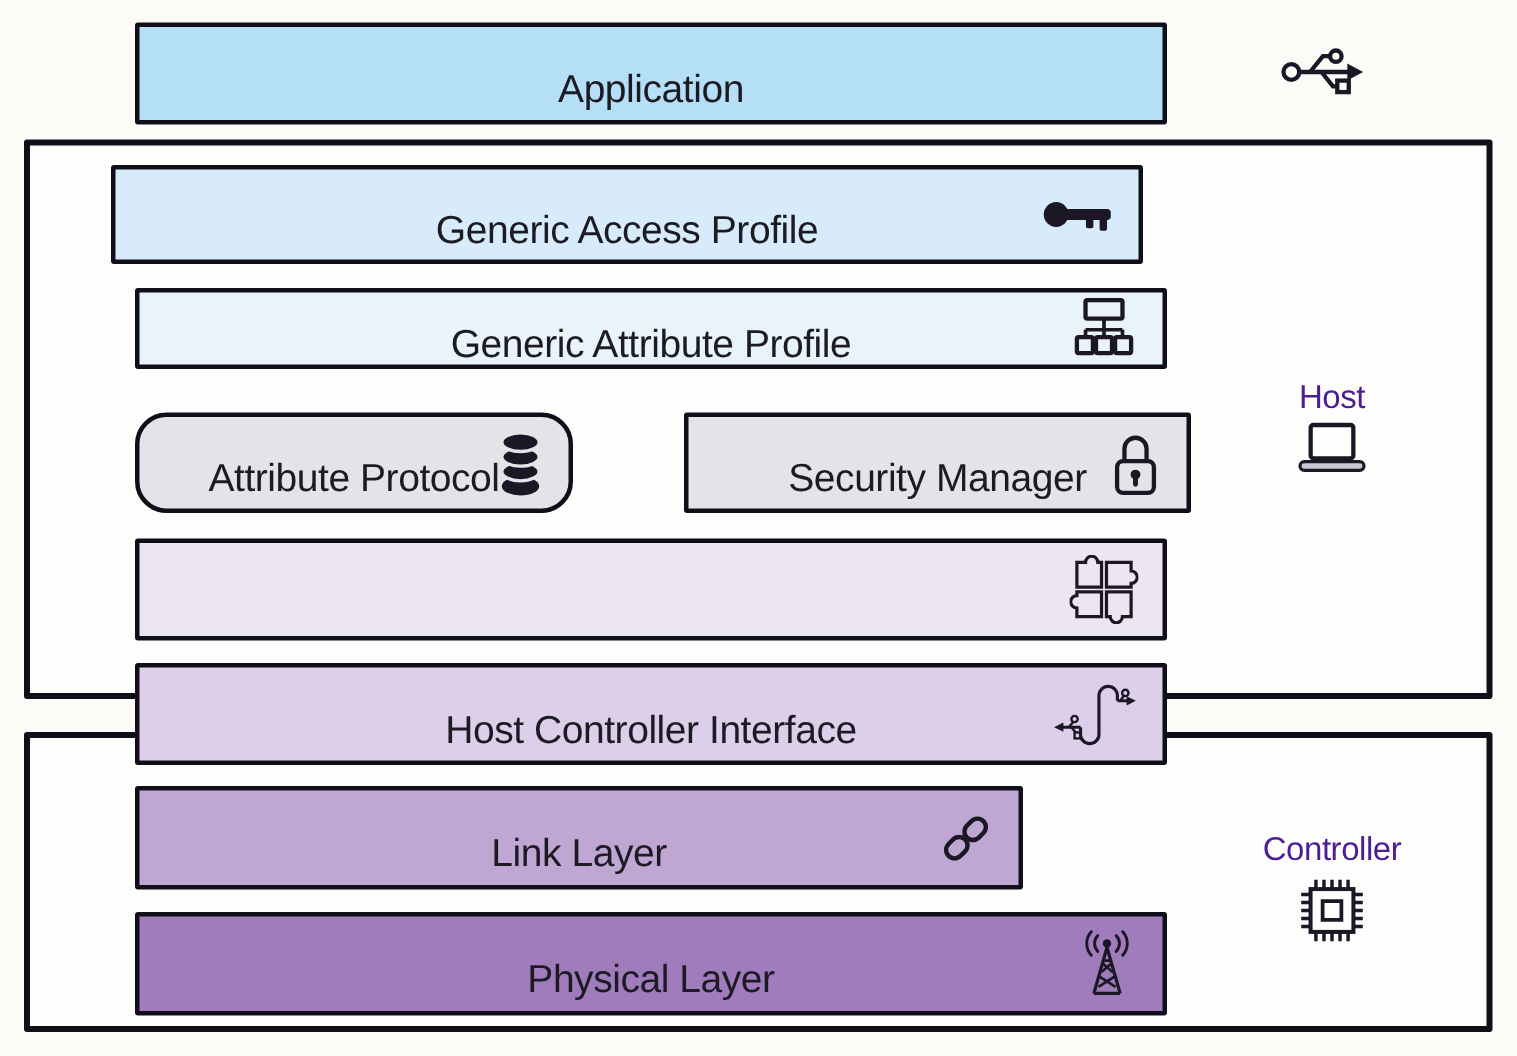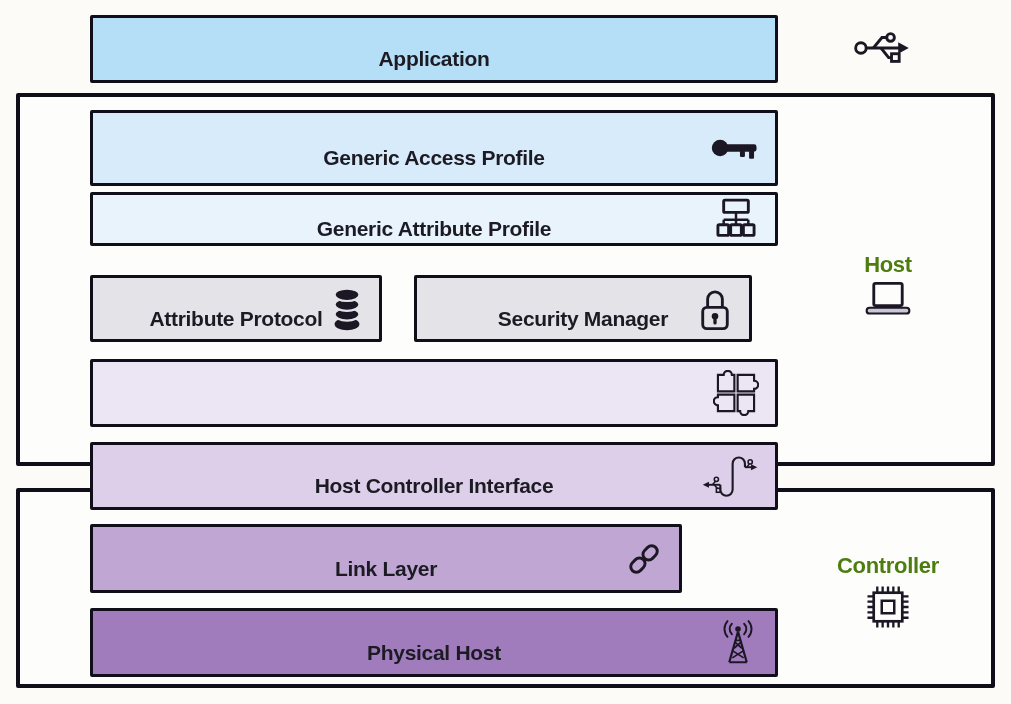--- a/index.html
+++ b/index.html
@@ -2,24 +2,24 @@
 <html><head>
 <meta charset="utf-8">
 <style>
   html,body{margin:0;padding:0;}
   body{background:#fcfbf8;font-family:"Liberation Sans","DejaVu Sans",sans-serif;}
   .stage{position:relative;width:1011px;height:704px;background:#fcfbf8;overflow:hidden;}
   .panel{position:absolute;border:4px solid #100e18;background:#fdfdfc;border-radius:2px;box-sizing:border-box;z-index:1;}
   .layer-box{position:absolute;border:3px solid #100e18;border-radius:2px;box-sizing:border-box;
              display:flex;align-items:center;justify-content:center;z-index:2;}
   .layer-box.overlap{z-index:3;}
-  .layer-label{font-weight:bold;font-size:21px;color:#1c1b24;letter-spacing:-0.3px;white-space:nowrap;margin-top:20px;}
+  .layer-label{font-weight:normal;font-size:26px;color:#1c1b24;letter-spacing:-0.3px;white-space:nowrap;margin-top:20px;}
   .box-icon{position:absolute;right:16px;top:50%;transform:translateY(-50%);display:flex;align-items:center;}
   .side-group{position:absolute;width:140px;display:flex;flex-direction:column;align-items:center;z-index:2;}
-  .side-label{font-weight:bold;font-size:22px;color:#4d7c0f;letter-spacing:-0.3px;}
+  .side-label{font-weight:normal;font-size:22px;color:#4c1d95;letter-spacing:-0.3px;}
   .side-icon{margin-top:3px;display:flex;}
   .float-icon{position:absolute;z-index:2;display:flex;}
   svg{display:block;}
   .stroke{fill:none;stroke:#1c1724;}
   .fill{fill:#1c1724;stroke:none;}
 </style>
 </head>
 <body>
 
 <div class="stage">
@@ -37,21 +37,21 @@
       <circle class="stroke" cx="9" cy="23" r="5.5" stroke-width="3"></circle>
       <line x1="14.5" y1="23" x2="50" y2="23" stroke="#1c1724" stroke-width="3"></line>
       <polygon class="fill" points="48,17 59,23 48,29"></polygon>
       <path class="stroke" d="M22,23 L31,12 L36,12" stroke-width="3"></path>
       <circle class="stroke" cx="40" cy="12" r="4" stroke-width="3"></circle>
       <path class="stroke" d="M30,23 L38,33 L41,33" stroke-width="3"></path>
       <rect class="stroke" x="41" y="29" width="8" height="8" stroke-width="3"></rect>
     </svg>
   </span>
 
-  <div class="layer-box" style="left: 90px; top: 110px; width: 688px; height: 76px; background-color: rgb(216, 235, 250);">
+  <div class="layer-box" style="left: 74px; top: 110px; width: 688px; height: 66px; background-color: rgb(216, 235, 250);">
     <span class="layer-label">Generic Access Profile</span>
     <span class="box-icon">
       <svg width="48" height="30" viewBox="0 0 58 34">
         <circle class="fill" cx="11" cy="17" r="10"></circle>
         <rect class="fill" x="17" y="12.5" width="38" height="9" rx="3"></rect>
         <rect class="fill" x="35" y="20" width="6" height="8" rx="1.5"></rect>
         <rect class="fill" x="46" y="20" width="6" height="10" rx="1.5"></rect>
       </svg>
     </span>
   </div>
@@ -62,33 +62,33 @@
       <svg width="46" height="44" viewBox="0 0 56 52">
         <rect class="stroke" x="13" y="3" width="30" height="15" rx="1.5" stroke-width="3.5"></rect>
         <path class="stroke" d="M28,18 V27 M13,27 H43 M13,27 V33 M28,27 V33 M43,27 V33" stroke-width="3"></path>
         <rect class="stroke" x="6" y="33" width="13" height="13" rx="1.5" stroke-width="3.5"></rect>
         <rect class="stroke" x="21.5" y="33" width="13" height="13" rx="1.5" stroke-width="3.5"></rect>
         <rect class="stroke" x="37" y="33" width="13" height="13" rx="1.5" stroke-width="3.5"></rect>
       </svg>
     </span>
   </div>
 
-  <div class="layer-box" style="left: 90px; top: 275px; width: 292px; height: 67px; background-color: rgb(228, 228, 232);">
+  <div class="layer-box" style="left: 90px; top: 275px; width: 292px; height: 67px; background-color: rgb(228, 228, 232); border-radius: 21px;">
     <span class="layer-label">Attribute Protocol</span>
     <span class="box-icon">
       <svg width="32" height="46" viewBox="0 0 36 50">
         <ellipse class="fill" cx="18" cy="42" rx="14" ry="7"></ellipse>
         <ellipse cx="18" cy="31" rx="14" ry="7" fill="#1c1724" stroke="#e4e4e8" stroke-width="2.5"></ellipse>
         <ellipse cx="18" cy="20" rx="14" ry="7" fill="#1c1724" stroke="#e4e4e8" stroke-width="2.5"></ellipse>
         <ellipse cx="18" cy="9" rx="14" ry="7" fill="#1c1724" stroke="#e4e4e8" stroke-width="2.5"></ellipse>
       </svg>
     </span>
   </div>
 
-  <div class="layer-box" style="left: 414px; top: 275px; width: 338px; height: 67px; background-color: rgb(228, 228, 232); justify-content: center;">
+  <div class="layer-box" style="left: 456px; top: 275px; width: 338px; height: 67px; background-color: rgb(228, 228, 232); justify-content: center;">
     <span class="layer-label">Security Manager</span>
     <span class="box-icon">
       <svg width="36" height="46" viewBox="0 0 44 54">
         <path class="stroke" d="M13,25 V15 a9,9 0 0 1 18,0 V25" stroke-width="3.5"></path>
         <rect class="stroke" x="7" y="25" width="30" height="26" rx="5" stroke-width="3.5"></rect>
         <circle class="fill" cx="22" cy="36" r="4"></circle>
         <rect class="fill" x="20" y="38" width="4" height="8" rx="2"></rect>
       </svg>
     </span>
   </div>
@@ -129,21 +129,21 @@
       <svg width="38" height="38" viewBox="0 0 44 44">
         <g transform="rotate(-45 22 22)">
           <rect class="stroke" x="3" y="15.5" width="18" height="13" rx="6.5" stroke-width="3.4"></rect>
           <rect class="stroke" x="23" y="15.5" width="18" height="13" rx="6.5" stroke-width="3.4"></rect>
         </g>
       </svg>
     </span>
   </div>
 
   <div class="layer-box" style="left: 90px; top: 608px; width: 688px; height: 69px; background-color: rgb(161, 124, 189);">
-    <span class="layer-label">Physical Host</span>
+    <span class="layer-label">Physical Layer</span>
     <span class="box-icon">
       <svg width="42" height="46" viewBox="0 0 48 52">
         <circle class="fill" cx="24" cy="10" r="3.2"></circle>
         <path class="stroke" d="M24,13 L14,48 M24,13 L34,48 M14,48 H34" stroke-width="2.5"></path>
         <path class="stroke" d="M21.5,23 H26.5 M20.5,25 L28.5,32 M27.5,25 L19.5,32 M18,35 L30.5,43 M30,35 L17.5,43" stroke-width="2"></path>
         <path class="stroke" d="M17,16 A8.5,8.5 0 0 1 17,4" stroke-width="2.2" stroke-linecap="round"></path>
         <path class="stroke" d="M12,19 A13.5,13.5 0 0 1 12,1" stroke-width="2.2" stroke-linecap="round"></path>
         <path class="stroke" d="M31,16 A8.5,8.5 0 0 0 31,4" stroke-width="2.2" stroke-linecap="round"></path>
         <path class="stroke" d="M36,19 A13.5,13.5 0 0 0 36,1" stroke-width="2.2" stroke-linecap="round"></path>
       </svg>

